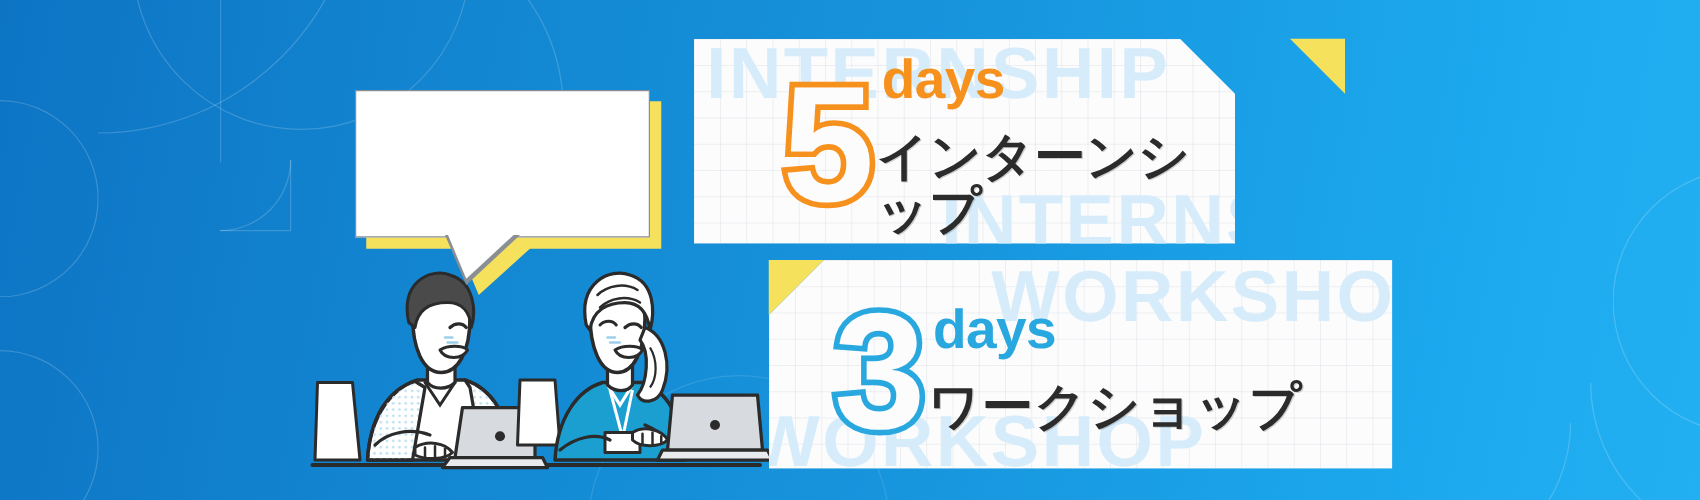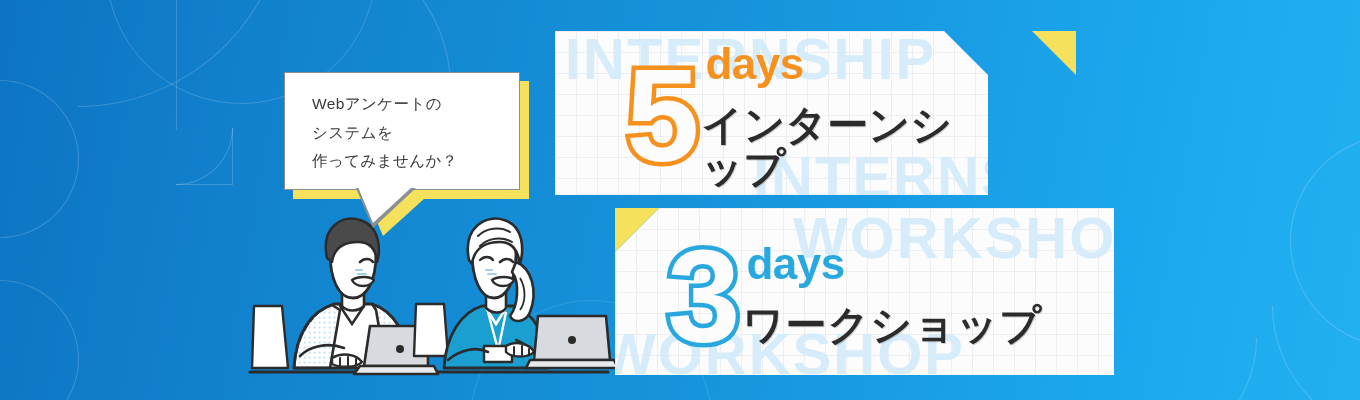--- a/index.html
+++ b/index.html
@@ -249,23 +249,20 @@
     <div class="deco d-q-br" style="left:1136px; top:338px; width:120px; height:120px;"></div>
     <div class="deco d-q-bl" style="left:1272px; top:306px; width:130px; height:130px;"></div>
     <div class="deco d-circle" style="left:470px; top:300px; width:240px; height:240px; border-color:rgba(255,255,255,0.12);"></div>
   </div>
 
   <div id="bubble-wrap">
     <div class="bubble-shadow"></div>
     <div class="bubble-box"></div>
     <div class="bubble-tail-outer"></div>
     <div class="bubble-tail-inner"></div>
-    <div class="bubble-text">Webアンケートの
-システムを
-作ってみませんか？</div>
   </div>
 
   <div id="illustration">
     <svg viewBox="0 0 372 180" width="372" height="180" xmlns="http://www.w3.org/2000/svg">
       <defs>
         <pattern id="dots" width="5" height="5" patternUnits="userSpaceOnUse">
           <circle cx="1.6" cy="1.6" r="1.1" fill="#bfe0f2"></circle>
         </pattern>
       </defs>
 

